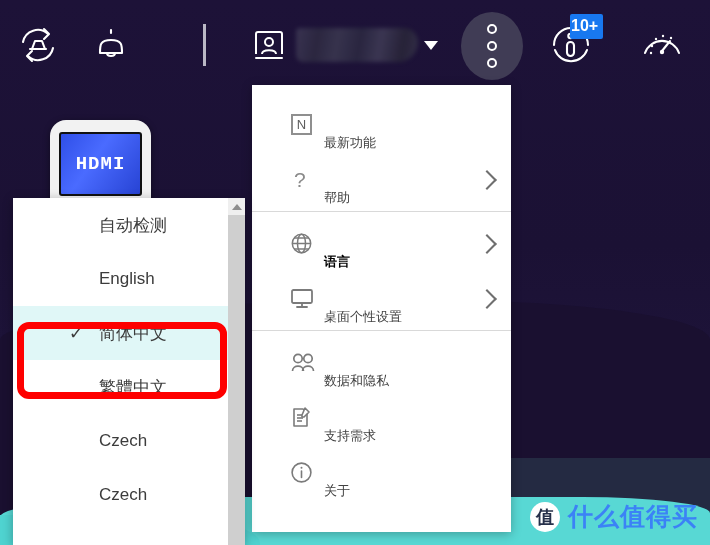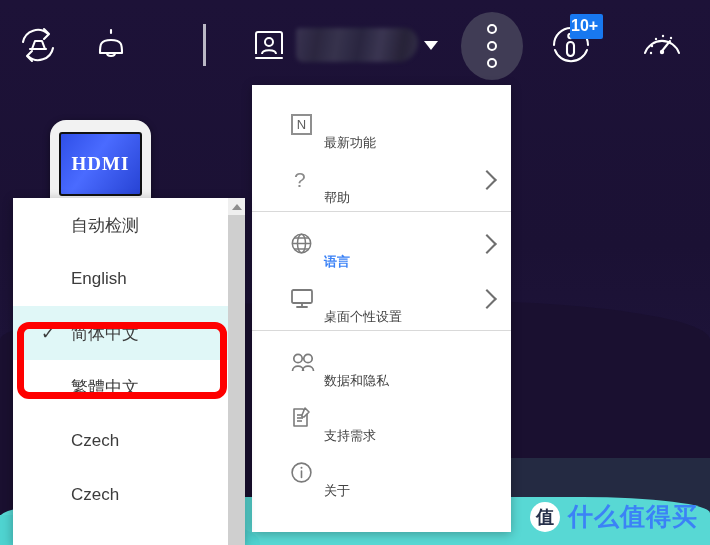--- a/index.html
+++ b/index.html
@@ -79,21 +79,21 @@
     background: linear-gradient(125deg, #2f4fe8 0%, #4a6bff 42%, #2743d4 100%);
     display: flex;
     align-items: center;
     justify-content: center;
   }
   .hdmi-word {
     color: #fff;
     font-size: 19px;
     font-weight: bold;
     letter-spacing: 1px;
-    font-family: Liberation Serif, serif;
+    font-family: Liberation Mono, monospace;
   }
 
   
   .toolbar {
     position: absolute;
     left: 0; top: 0;
     width: 710px;
     height: 90px;
   }
   .tb-icon {
@@ -194,21 +194,21 @@
     color: #7b7b7b;
     flex: none;
   }
   .mi-label {
     font-size: 13px;
     color: #414141;
     font-family: "Liberation Sans", "DejaVu Sans", sans-serif;
     white-space: nowrap;
     margin-top: 36px;
   }
-  .mi-label.bold { font-weight: bold; color: #3b82f6; }
+  .mi-label.bold { font-weight: bold; color: #000000; }
   .mi-chevron {
     position: absolute;
     right: 17px;
     width: 14px; height: 14px;
     border-top: 2.4px solid #6f6f6f;
     border-right: 2.4px solid #6f6f6f;
     transform: rotate(45deg);
   }
   .menu-div {
     height: 1px;
@@ -242,21 +242,21 @@
   }
   .lang-list {
     position: absolute;
     left: 0; top: 0;
     width: 218px;
   }
   .lang-item {
     height: 54px;
     display: flex;
     align-items: center;
-    padding-left: 28px;
+    padding-left: 56px;
   }
   .lang-item.selected { background: #e0f7f7; }
   .lang-check {
     width: 30px;
     color: #3b3b3b;
     font-size: 17px;
     flex: none;
   }
   .lang-label {
     font-size: 17px;

